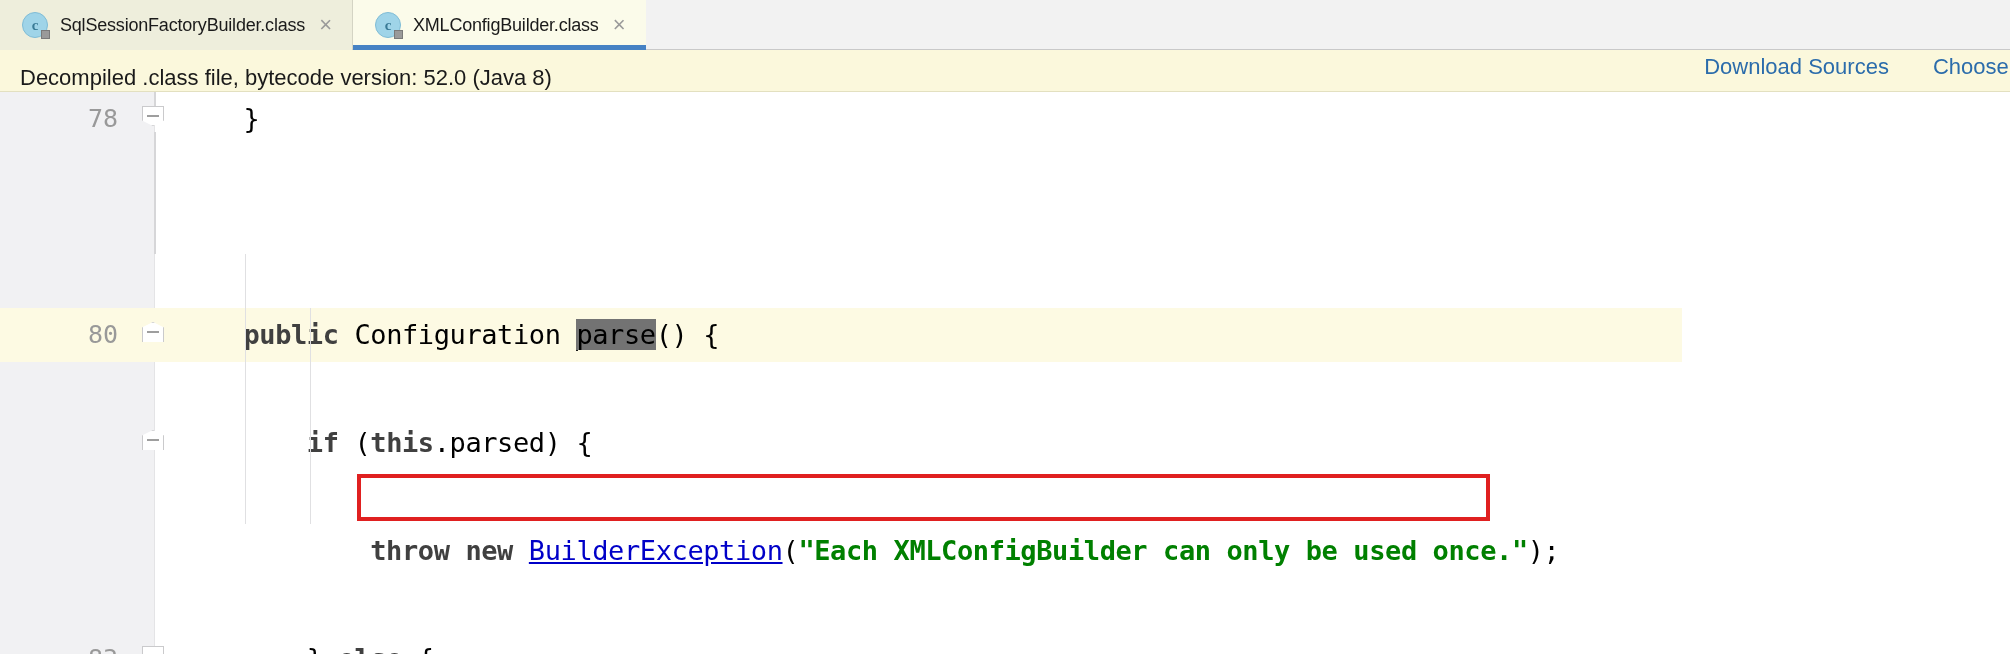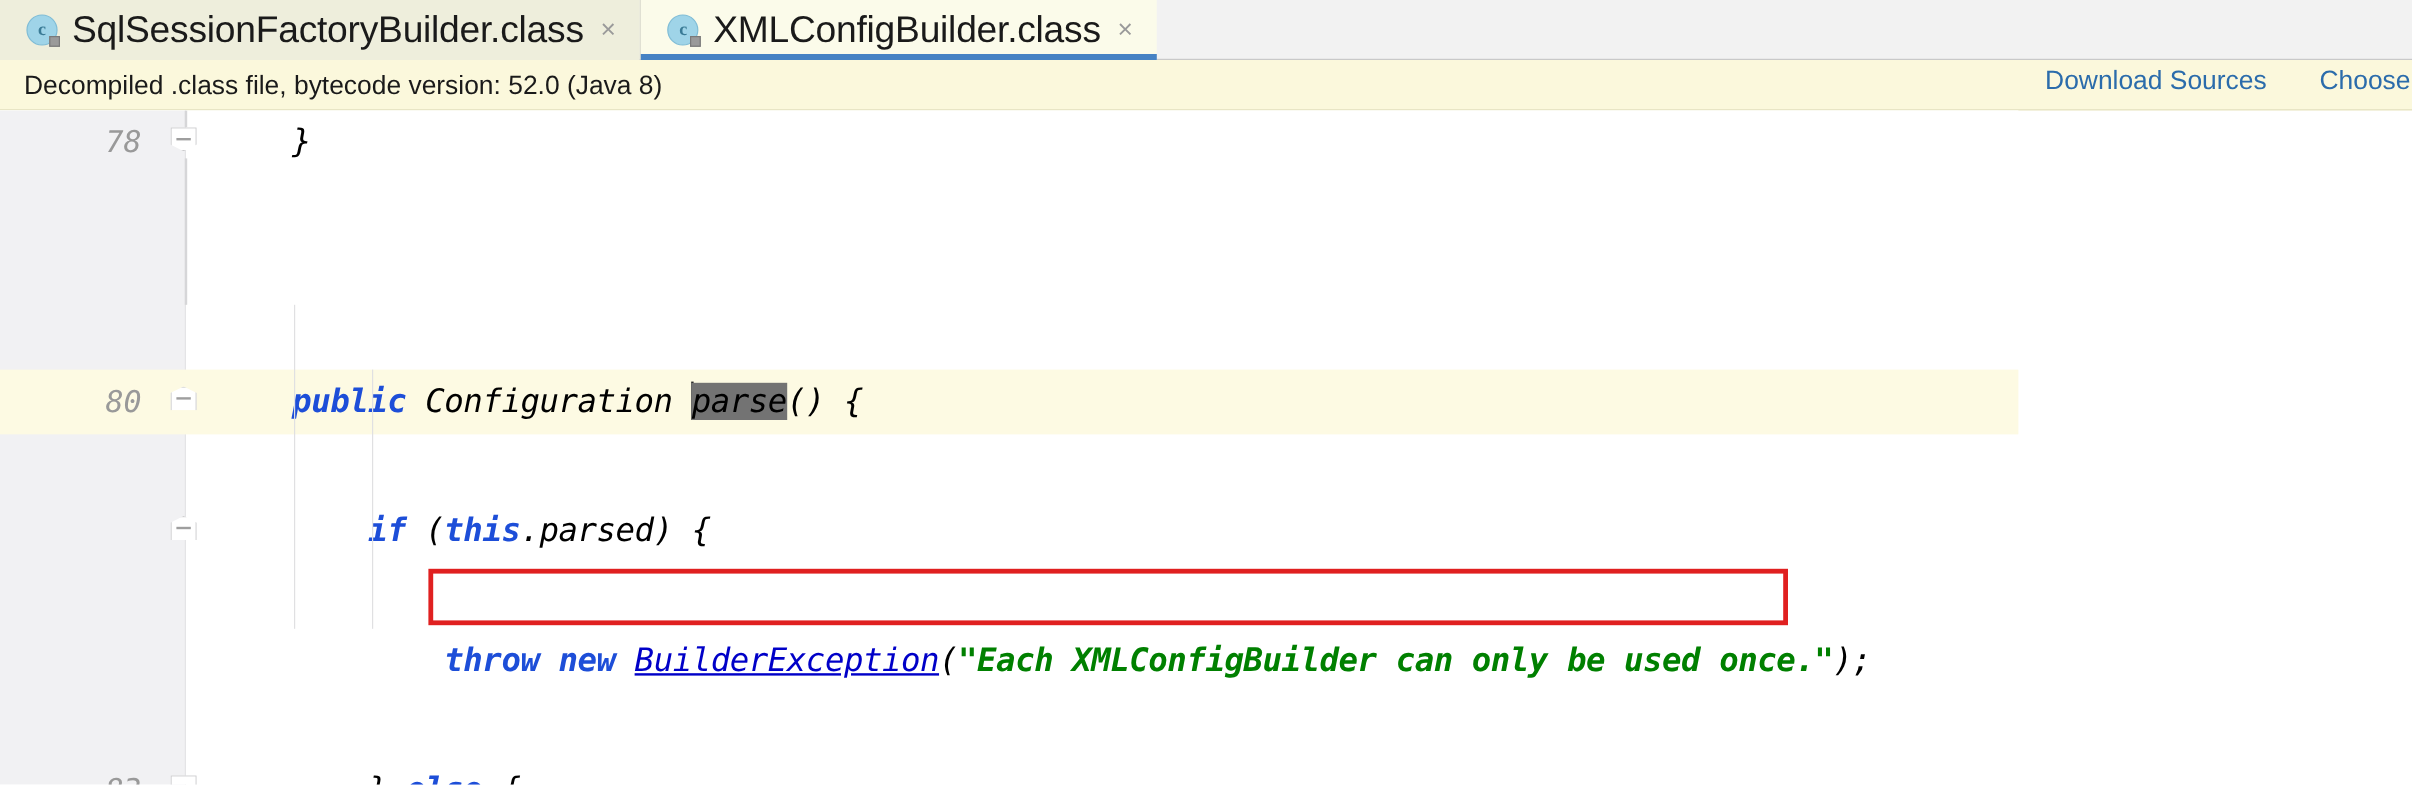--- a/index.html
+++ b/index.html
@@ -40,21 +40,21 @@
     position: absolute;
     left: 0; right: 0; bottom: 0;
     height: 5px;
     background: #4682c4;
   }
   .tab-sep {
     width: 1px;
     background: #d4d4c4;
     align-self: stretch;
   }
-  .tab-label { font-size: 31px; letter-spacing: -0.2px; }
+  .tab-label { font-size: 18px; letter-spacing: -0.2px; }
   .class-icon {
     position: relative;
     width: 26px; height: 26px;
     flex: 0 0 26px;
     display: inline-block;
   }
   .class-icon .disc {
     position: absolute; left: 0; top: 0;
     width: 26px; height: 26px;
     border-radius: 50%;
@@ -85,21 +85,21 @@
   }
 
   
   .banner {
     position: relative;
     height: 42px;
     width: 2010px;
     background: #fbf8dc;
     border-bottom: 1px solid #e3e0c0;
     display: flex;
-    align-items: center;
+    align-items: flex-end;
     padding: 0 0 0 20px;
   }
   .banner-text {
     font-size: 22px;
     color: #1a1a1a;
     white-space: nowrap;
   }
   .banner-links {
     position: absolute;
     right: 0;
@@ -118,21 +118,20 @@
   }
   .banner-link:last-child { margin-right: -44px; }
 
   
   .editor {
     position: relative;
     width: 1682px;
     height: 562px;
     background: #ffffff;
     overflow: hidden;
-    font-style: italic;
   }
   .gutter-bg {
     position: absolute;
     left: 0; top: 0;
     width: 155px; height: 562px;
     background: #f1f1f3;
     border-right: 1px solid #e4e4e6;
   }
   .row {
     position: relative;
@@ -200,21 +199,21 @@
     height: 54px;
     line-height: 54px;
     font-family: "DejaVu Sans Mono", monospace;
     font-size: 27px;
     letter-spacing: -0.4px;
     white-space: pre;
     color: #000000;
   }
 
   
-  .kw      { color: #1d4ed8; font-weight: 700; }
+  .kw      { color: #404040; font-weight: 700; }
   .str     { color: #008000; font-weight: 700; }
   .plain   { color: #000000; }
   .link    { color: #0000c8; text-decoration: underline; }
   .sel     { background: #737373; }
   .caret {
     display: inline-block;
     width: 0;
     border-left: 2px solid #1a1a1a;
     height: 32px;
     vertical-align: -7px;

